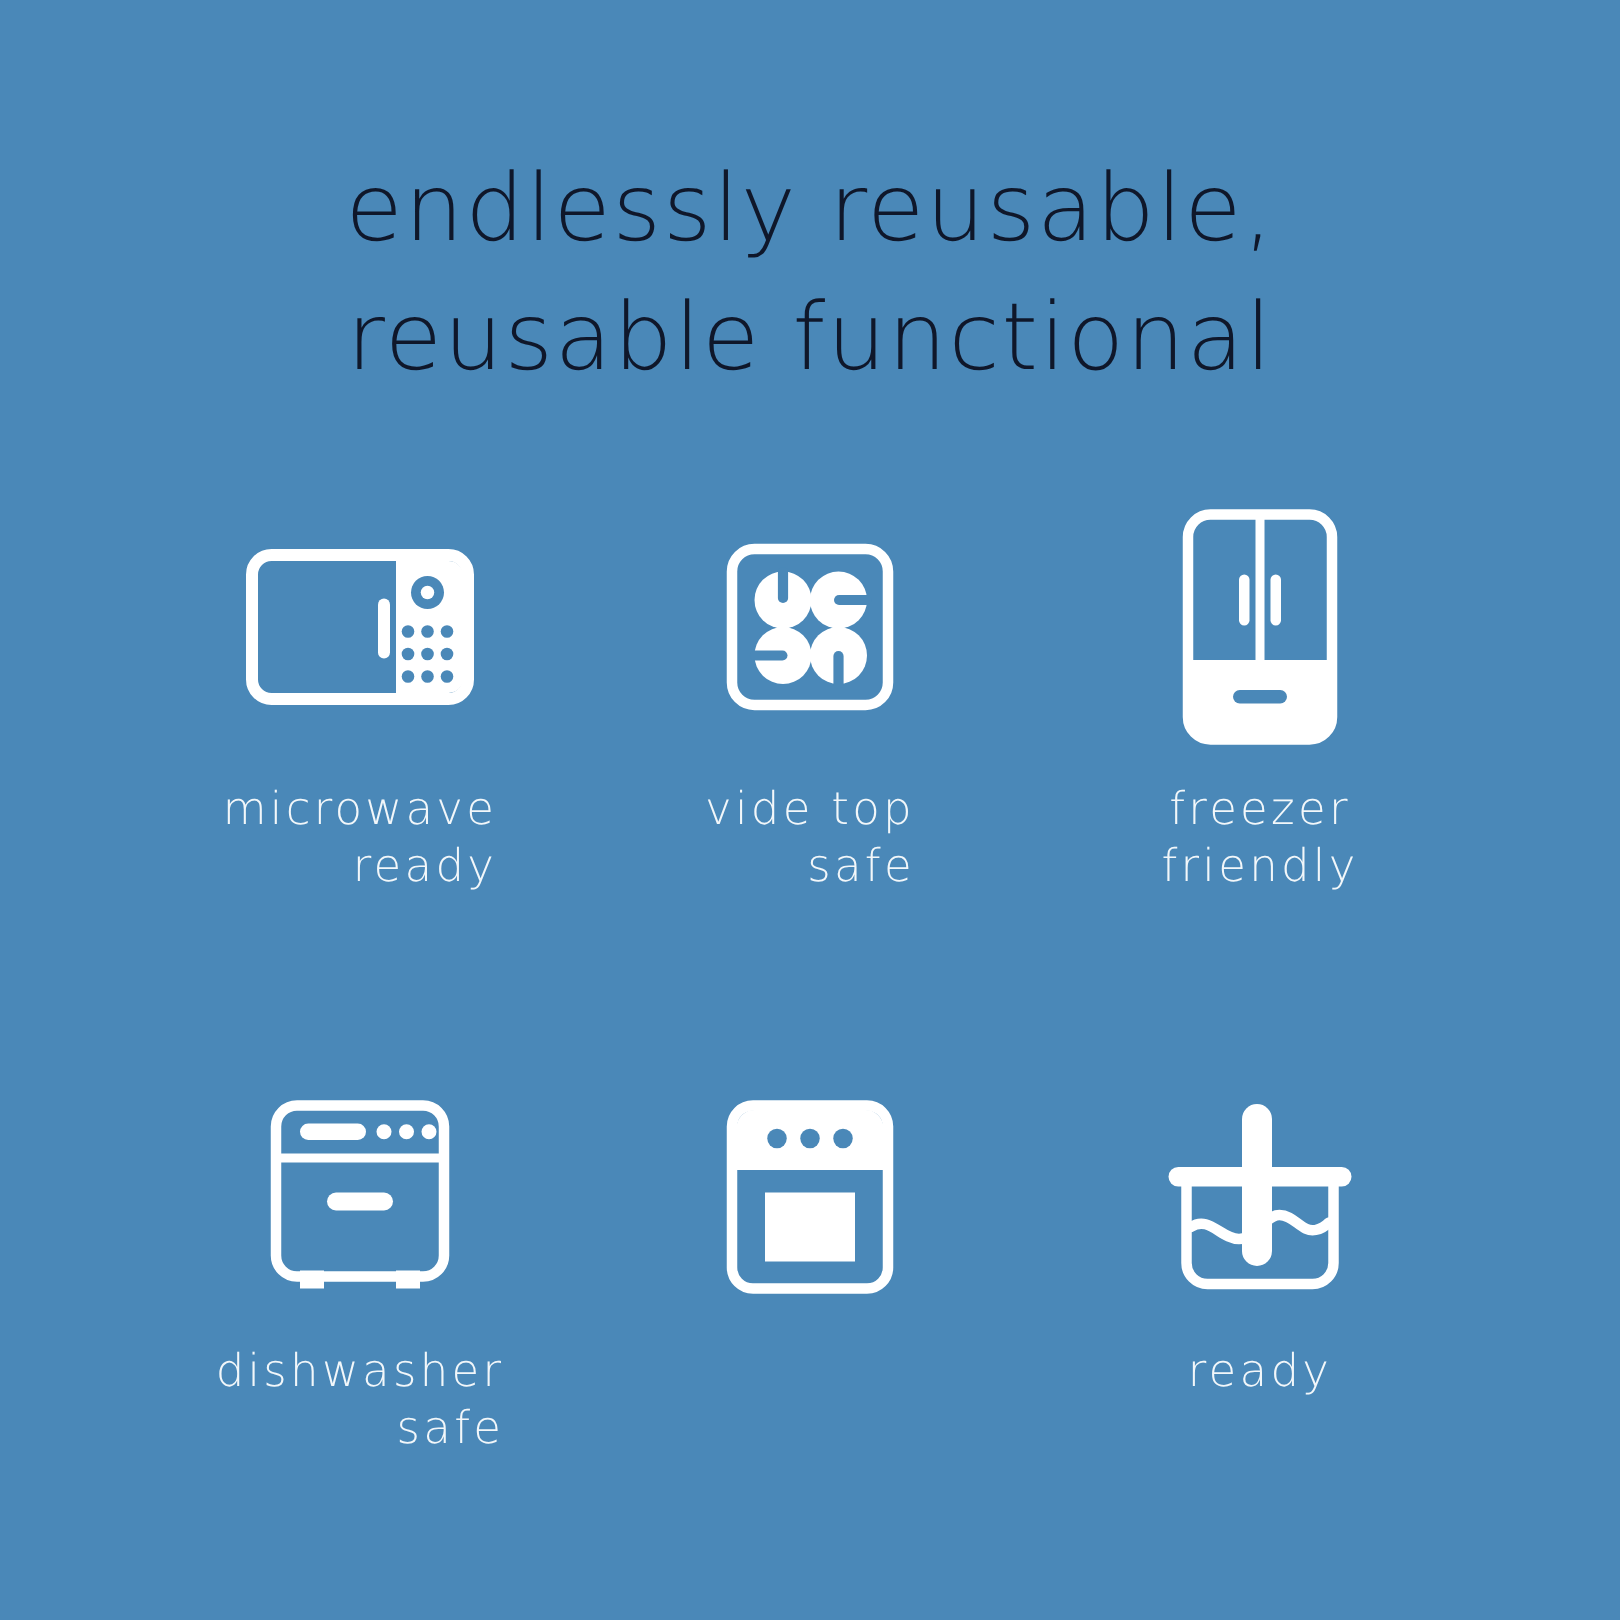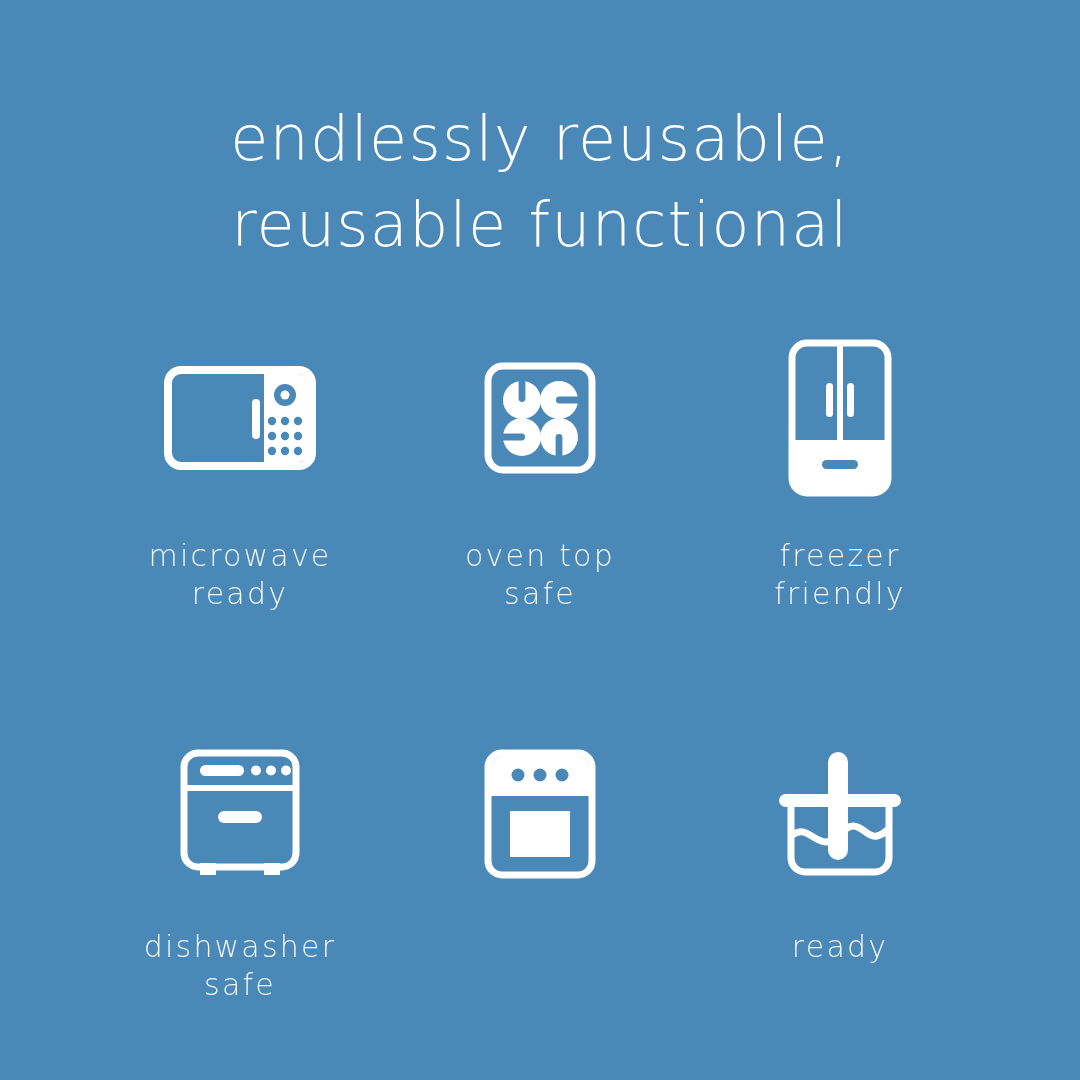--- a/index.html
+++ b/index.html
@@ -31,21 +31,21 @@
     text-align: center;
     color: #ffffff;
   }
   .headline-line {
     display: block;
     font-family: "DejaVu Sans", "Liberation Sans", sans-serif;
     font-weight: 300;
     font-size: 62px;
     line-height: 86px;
     letter-spacing: 1.2px;
-    color: #ffffff;
+    color: #0f172a;
     white-space: nowrap;
   }
 
   
   .grid {
     position: absolute;
     top: 330px;
     left: 0;
     width: 1080px;
     display: flex;
@@ -56,21 +56,20 @@
     display: flex;
     flex-direction: row;
     justify-content: center;
     align-items: flex-start;
   }
   .feature {
     width: 300px;
     display: flex;
     flex-direction: column;
     align-items: center;
-    gap: 16px;
   }
   .icon-box {
     height: 175px;
     display: flex;
     align-items: center;
     justify-content: center;
   }
   .icon-box svg {
     display: block;
   }
@@ -79,20 +78,21 @@
     text-align: center;
     color: #f2f7fa;
     font-family: "DejaVu Sans", "Liberation Sans", sans-serif;
     font-weight: 300;
     font-size: 30px;
     line-height: 38px;
     letter-spacing: 2.2px;
   }
   .feature-label .l2 {
     display: block;
+    text-align: right;
   }
 
   
   .grid-row.row-2 .icon-box {
     height: 165px;
   }
 </style>
 </head>
 <body>
 
@@ -157,21 +157,21 @@
               <rect x="16" y="71.6" width="25" height="6.8" rx="3.4" fill="#4a88b8"></rect>
             </g>
 
             <g>
               <circle cx="75" cy="75" r="19" fill="#ffffff"></circle>
               <rect x="71.6" y="72" width="6.8" height="25" rx="3.4" fill="#4a88b8"></rect>
             </g>
           </svg>
         </div>
         <div class="feature-label">
-          <span class="l1">oven top</span>
+          <span class="l1">vide top</span>
           <span class="l2">safe</span>
         </div>
       </div>
 
       <div class="feature">
         <div class="icon-box">
           <svg width="104" height="158" viewBox="0 0 104 158" fill="none" xmlns="http://www.w3.org/2000/svg">
 
             <path d="M7 104 H97 V140 A12 12 0 0 1 85 152 H19 A12 12 0 0 1 7 140 Z" fill="#ffffff"></path>
 

